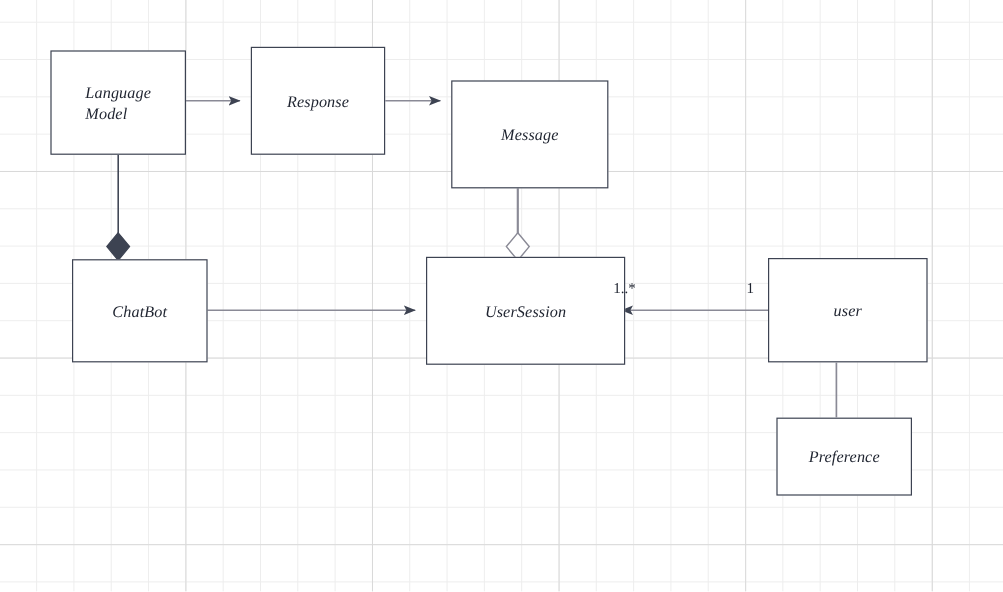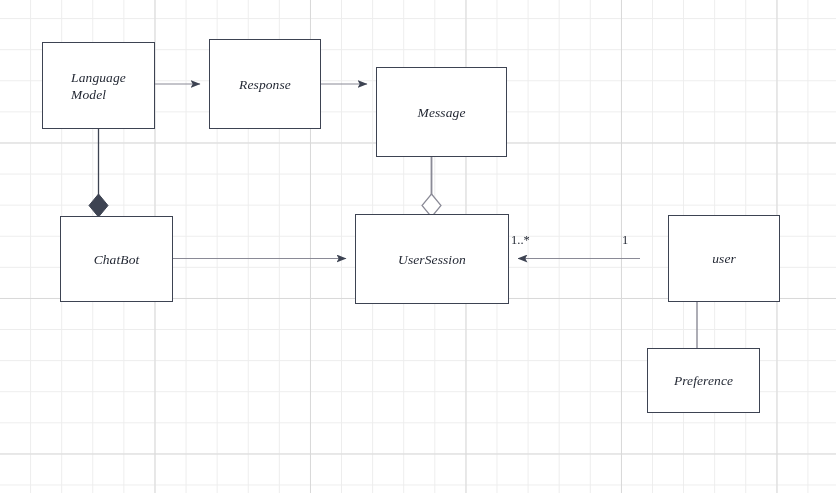--- a/index.html
+++ b/index.html
@@ -120,25 +120,25 @@
   </div>
 
   <div class="node" style="left:376px; top:20px; width:131px; height:90px;margin-top:47px;">
     <span>Message</span>
   </div>
 
   <div class="node" style="left:60px; top:216px; width:113px; height:86px;">
     <span>ChatBot</span>
   </div>
 
-  <div class="node" style="left:355px; top:214px; width:154px; height:90px;">
+  <div class="node" style="left:355px; top:214px; width:166px; height:90px;">
     <span>UserSession</span>
   </div>
 
-  <div class="node" style="left:668px; top:215px; width:112px; height:87px;">
+  <div class="node" style="left:640px; top:215px; width:133px; height:87px;">
     <span>user</span>
   </div>
 
   <div class="node" style="left:647px; top:348px; width:113px; height:65px;">
     <span>Preference</span>
   </div>
 
   <div class="mult-label" style="left:511px; top:234px;">1..*</div>
 
   <div class="mult-label" style="left:622px; top:234px;">1</div>

